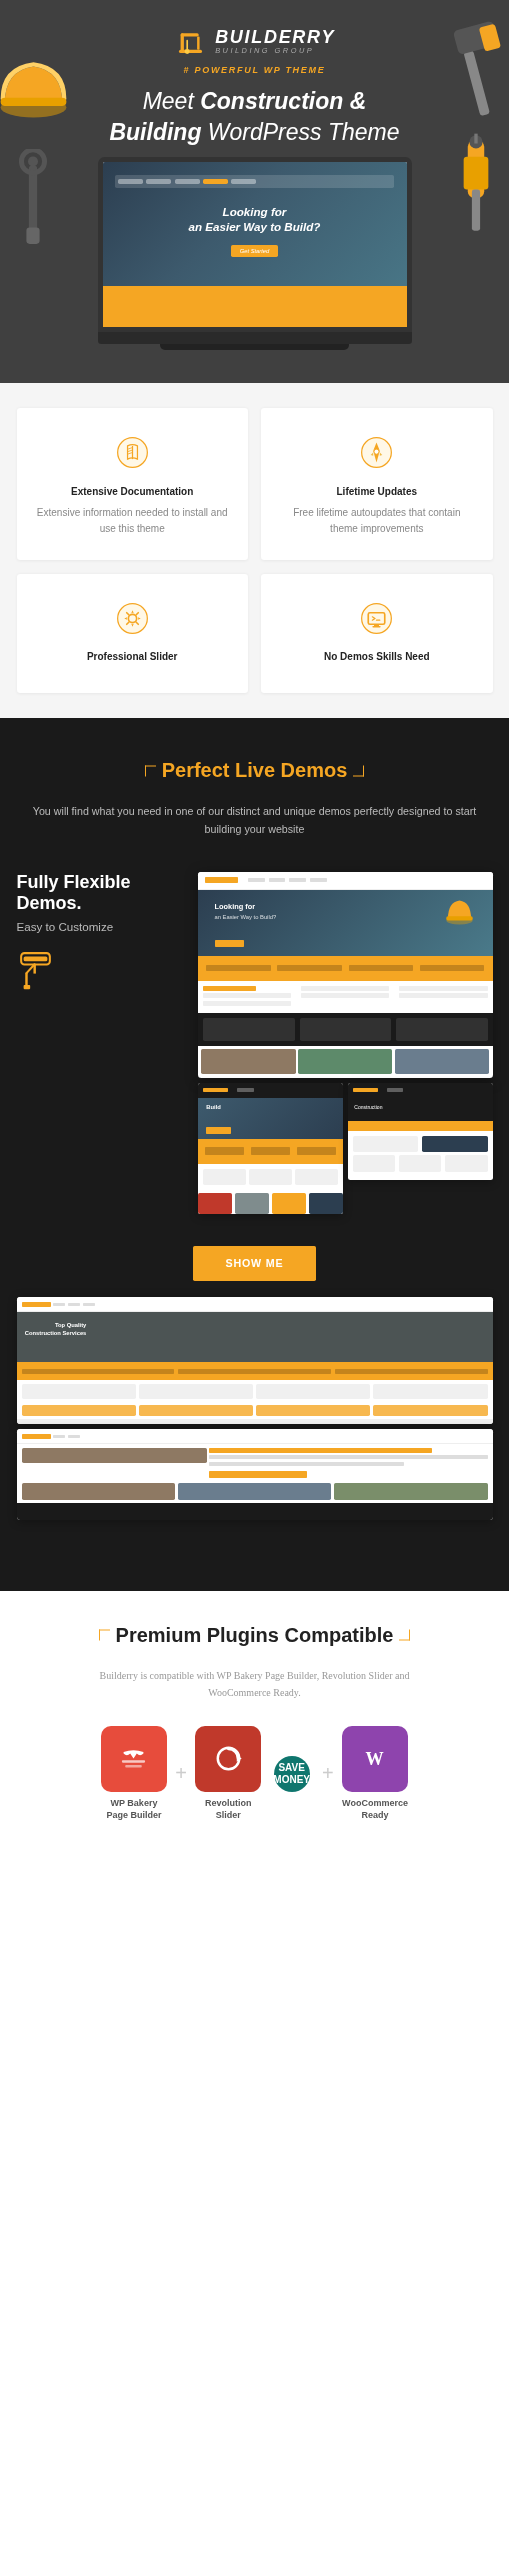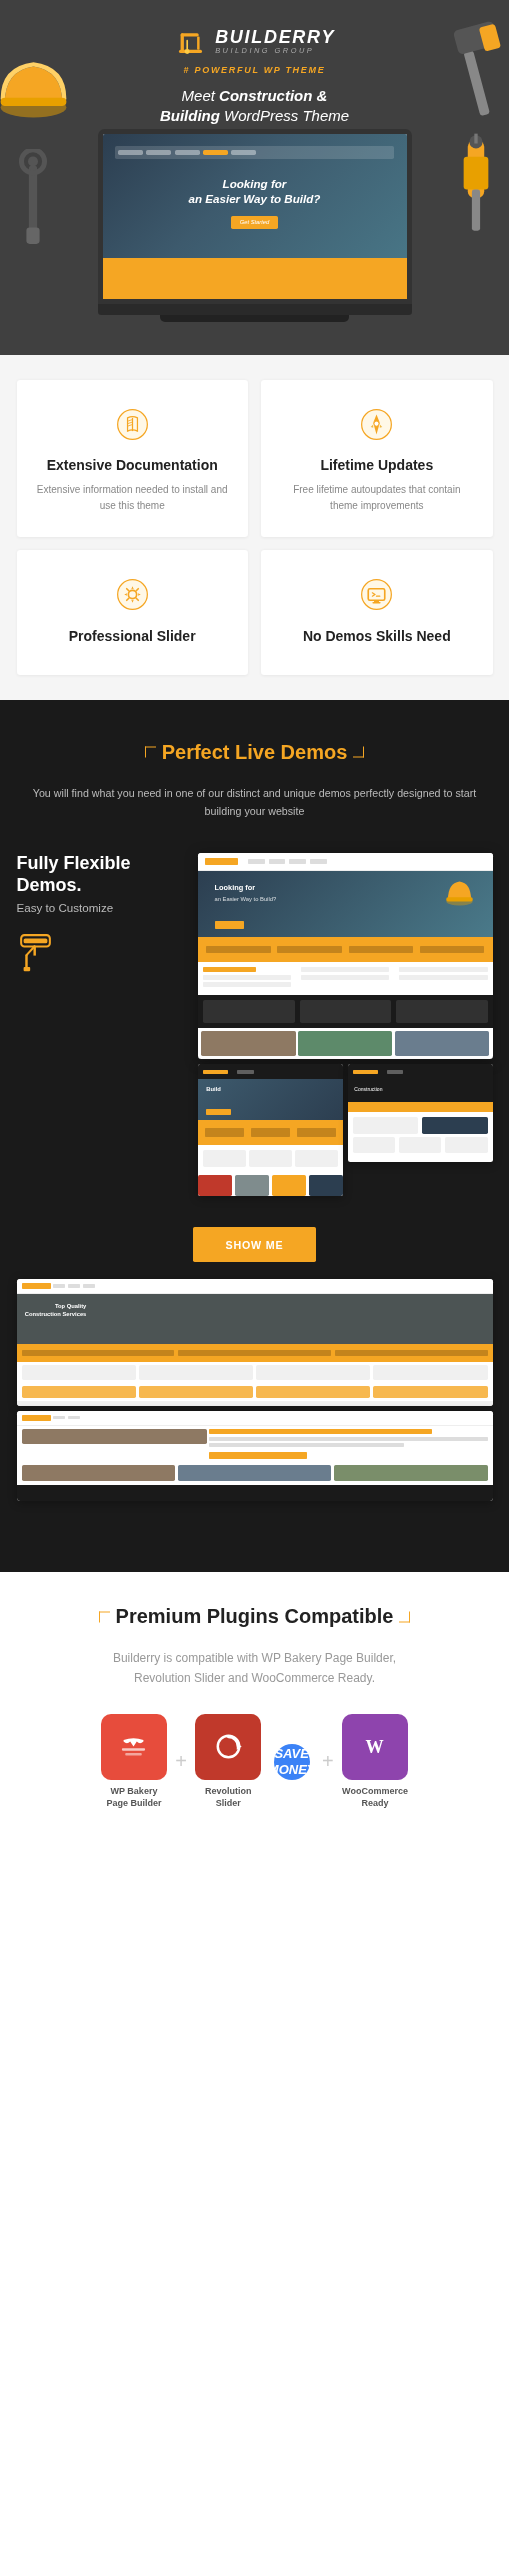--- a/index.html
+++ b/index.html
@@ -64,24 +64,24 @@
       font-size: 9px;
       font-weight: bold;
       letter-spacing: 1.7px;
       text-transform: uppercase;
       margin-bottom: 11.6px;
       position: relative;
       z-index: 2;
     }
     .hero-title {
       color: #fff;
-      font-size: 15px;
+      font-size: 23px;
       font-weight: 400;
       line-height: 1.35;
-      margin-bottom: 2px;
+      margin-bottom: 9px;
       position: relative;
       z-index: 2;
     }
     .hero-title strong {
       font-weight: 900;
     }
     .laptop-mockup {
       position: relative;
       z-index: 2;
       margin: 0 auto;
@@ -203,21 +203,21 @@
     .feature-icon {
       width: 43px;
       height: 43px;
       margin: 0 auto 11.6px;
       display: flex;
       align-items: center;
       justify-content: center;
     }
     .feature-icon svg { width: 33px; height: 33px; }
     .feature-title {
-      font-size: 14px;
+      font-size: 10px;
       font-weight: 700;
       color: #222;
       margin-bottom: 8.3px;
     }
     .feature-desc {
       font-size: 10px;
       color: #888;
       line-height: 1.6;
     }
 
@@ -345,25 +345,26 @@
       position: absolute;
       right: -16.5px;
       top: 50%;
       transform: translateY(-50%);
       width: 10px;
       height: 10px;
       border-right: 1.7px solid #f5a623;
       border-bottom: 1.7px solid #f5a623;
     }
     .plugins-desc {
-      font-size: 12px;
+      font-size: 10px;
       color: #999;
       line-height: 1.7;
       margin: 13.2px auto 25px;
       max-width: 331px;
+      font-family: Liberation Serif, serif;
     }
     .plugins-grid {
       display: flex;
       align-items: center;
       justify-content: center;
       gap: 8.3px;
     }
     .plugin-item {
       text-align: center;
     }
@@ -385,36 +386,35 @@
       color: #555;
       font-weight: 600;
       line-height: 1.3;
     }
     .plugin-plus {
       font-size: 20px;
       color: #ccc;
       font-weight: 300;
     }
     .save-badge {
-      background: #3b82f6;
+      background: #0f766e;
       color: #fff;
-      font-size: 13px;
+      font-size: 10px;
       font-weight: 700;
       padding: 3.3px 5px;
       border-radius: 50%;
       width: 36px;
       height: 36px;
       display: flex;
       align-items: center;
       justify-content: center;
       margin: 0 4.1px;
       text-align: center;
       line-height: 1.2;
       text-transform: uppercase;
-      font-style: italic;
     }
 
     
     .demo-stack {
       position: relative;
       width: 100%;
     }
     .demo-page-mockup {
       background: #fff;
       border-radius: 2.5px;

